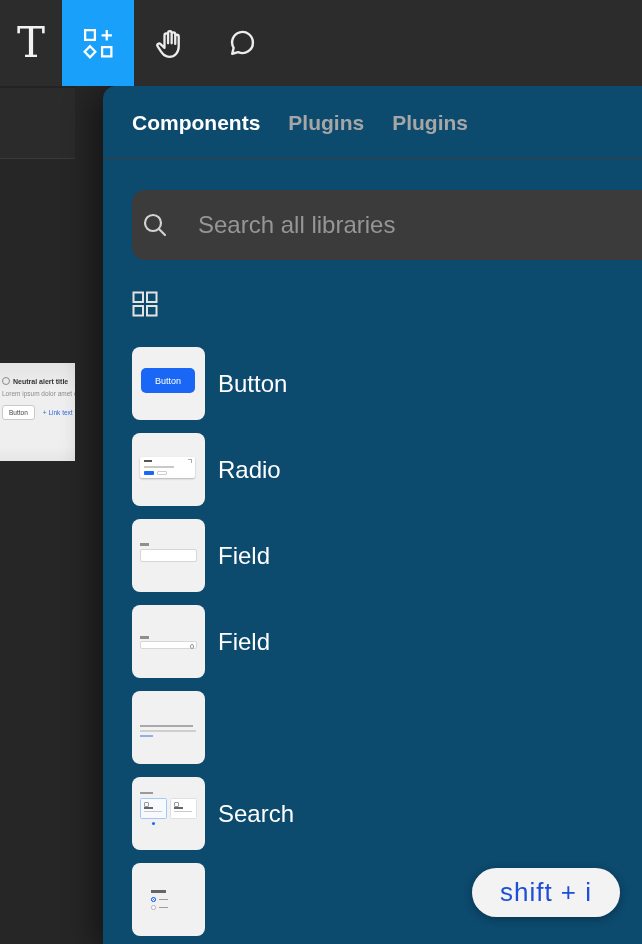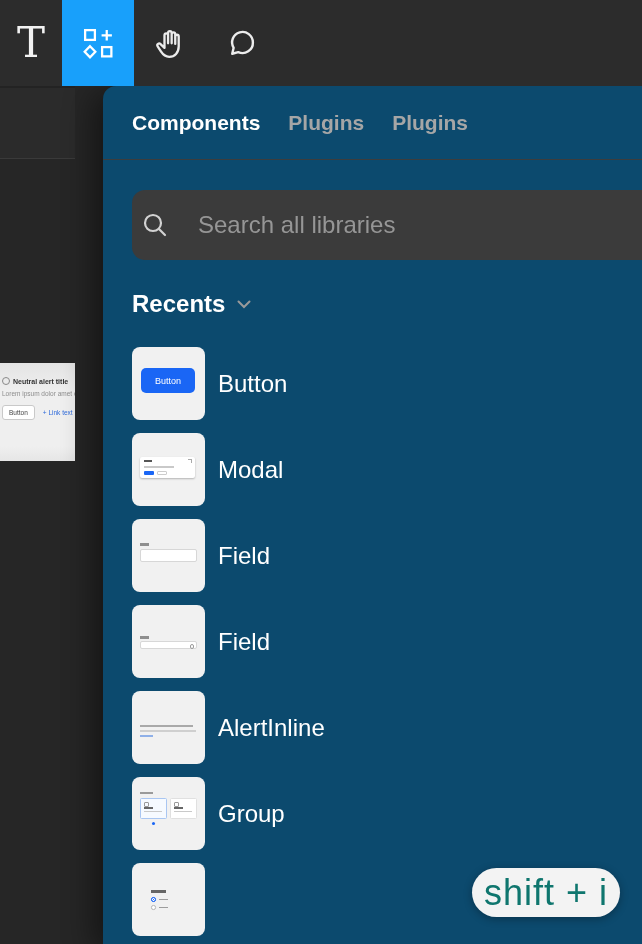--- a/index.html
+++ b/index.html
@@ -119,21 +119,21 @@
   .rdot{width:4.5px;height:4.5px;border-radius:50%;border:1px solid #b5b5b5;box-sizing:border-box;background:#fff;}
   .rdot.on{border-color:#1a66f5;background:#1a66f5;box-shadow:inset 0 0 0 1px #fff;}
   .t-rrow b{width:9px;height:1.5px;background:#9d9d9d;}
 
   
   .shortcut-pill{
     position:absolute;left:472px;top:868px;width:148px;height:49px;border-radius:25px;
     background:#f3f3f3;display:flex;align-items:center;justify-content:center;
     z-index:40;box-shadow:0 2px 8px rgba(0,0,0,.3);
   }
-  .shortcut-pill span{font-size:36px;color:#0f766e;letter-spacing:1px;}
+  .shortcut-pill span{font-size:26px;color:#1d4ed8;letter-spacing:1px;}
 </style>
 </head>
 <body>
 
 <div class="screen">
 
   <div class="toolbar">
     <div class="tool first">
       <span class="text-glyph">T</span>
     </div>
@@ -190,26 +190,20 @@
 
     <div class="search">
       <svg width="30" height="30" viewBox="0 0 30 30" fill="none" stroke="#d2d2d2" stroke-width="2.2" stroke-linecap="round">
         <circle cx="13" cy="13" r="8"></circle>
         <path d="M19 19 l6 6"></path>
       </svg>
       <input type="text" placeholder="Search all libraries" style="">
     </div>
 
     <div class="recents-row">
-      <div class="recents-left">
-        <span class="recents-title">Recents</span>
-        <svg width="16" height="11" viewBox="0 0 16 11" fill="none" stroke="#9a9a9a" stroke-width="2" stroke-linecap="round">
-          <path d="M2.5 2.5 l5.5 5.5 5.5 -5.5"></path>
-        </svg>
-      </div>
       <span class="grid-btn">
         <svg width="26" height="26" viewBox="0 0 26 26" fill="none" stroke="#e3e3e3" stroke-width="2">
           <rect x="1.5" y="1.5" width="9.5" height="9.5"></rect>
           <rect x="15" y="1.5" width="9.5" height="9.5"></rect>
           <rect x="1.5" y="15" width="9.5" height="9.5"></rect>
           <rect x="15" y="15" width="9.5" height="9.5"></rect>
         </svg>
       </span>
     </div>
 
@@ -224,21 +218,21 @@
   <div class="item">
     <div class="thumb">
             <div class="t-modal">
               <div class="tm-title"></div>
               <div class="tm-x"></div>
               <div class="tm-line"></div>
               <div class="tm-btn-blue"></div>
               <div class="tm-btn-gray"></div>
             </div>
           </div>
-    <div class="item-label">Modal</div>
+    <div class="item-label">Radio</div>
   </div>
 
   <div class="item">
     <div class="thumb">
             <div style="position: absolute; inset: 0px;">
               <div class="t-label"></div>
               <div class="t-input"></div>
             </div>
           </div>
     <div class="item-label">Field</div>
@@ -257,41 +251,40 @@
   </div>
 
   <div class="item">
     <div class="thumb">
             <div style="position: absolute; inset: 0px;">
               <div class="t-al1"></div>
               <div class="t-al2"></div>
               <div class="t-al3"></div>
             </div>
           </div>
-    <div class="item-label">AlertInline</div>
   </div>
 
   <div class="item">
     <div class="thumb">
             <div style="position: absolute; inset: 0px;">
               <div class="t-gl"></div>
               <div class="t-card sel">
                 <i></i>
                 <b></b>
                 <u></u>
               </div>
               <div class="t-card plain">
                 <i></i>
                 <b></b>
                 <u></u>
               </div>
               <div class="t-dotb"></div>
             </div>
           </div>
-    <div class="item-label">Group</div>
+    <div class="item-label">Search</div>
   </div>
 
   <div class="item">
     <div class="thumb">
             <div style="position: absolute; inset: 0px;">
               <div class="t-rlabel"></div>
               <div class="t-rrow r1">
                 <i class="rdot on"></i>
                 <b></b>
               </div>

